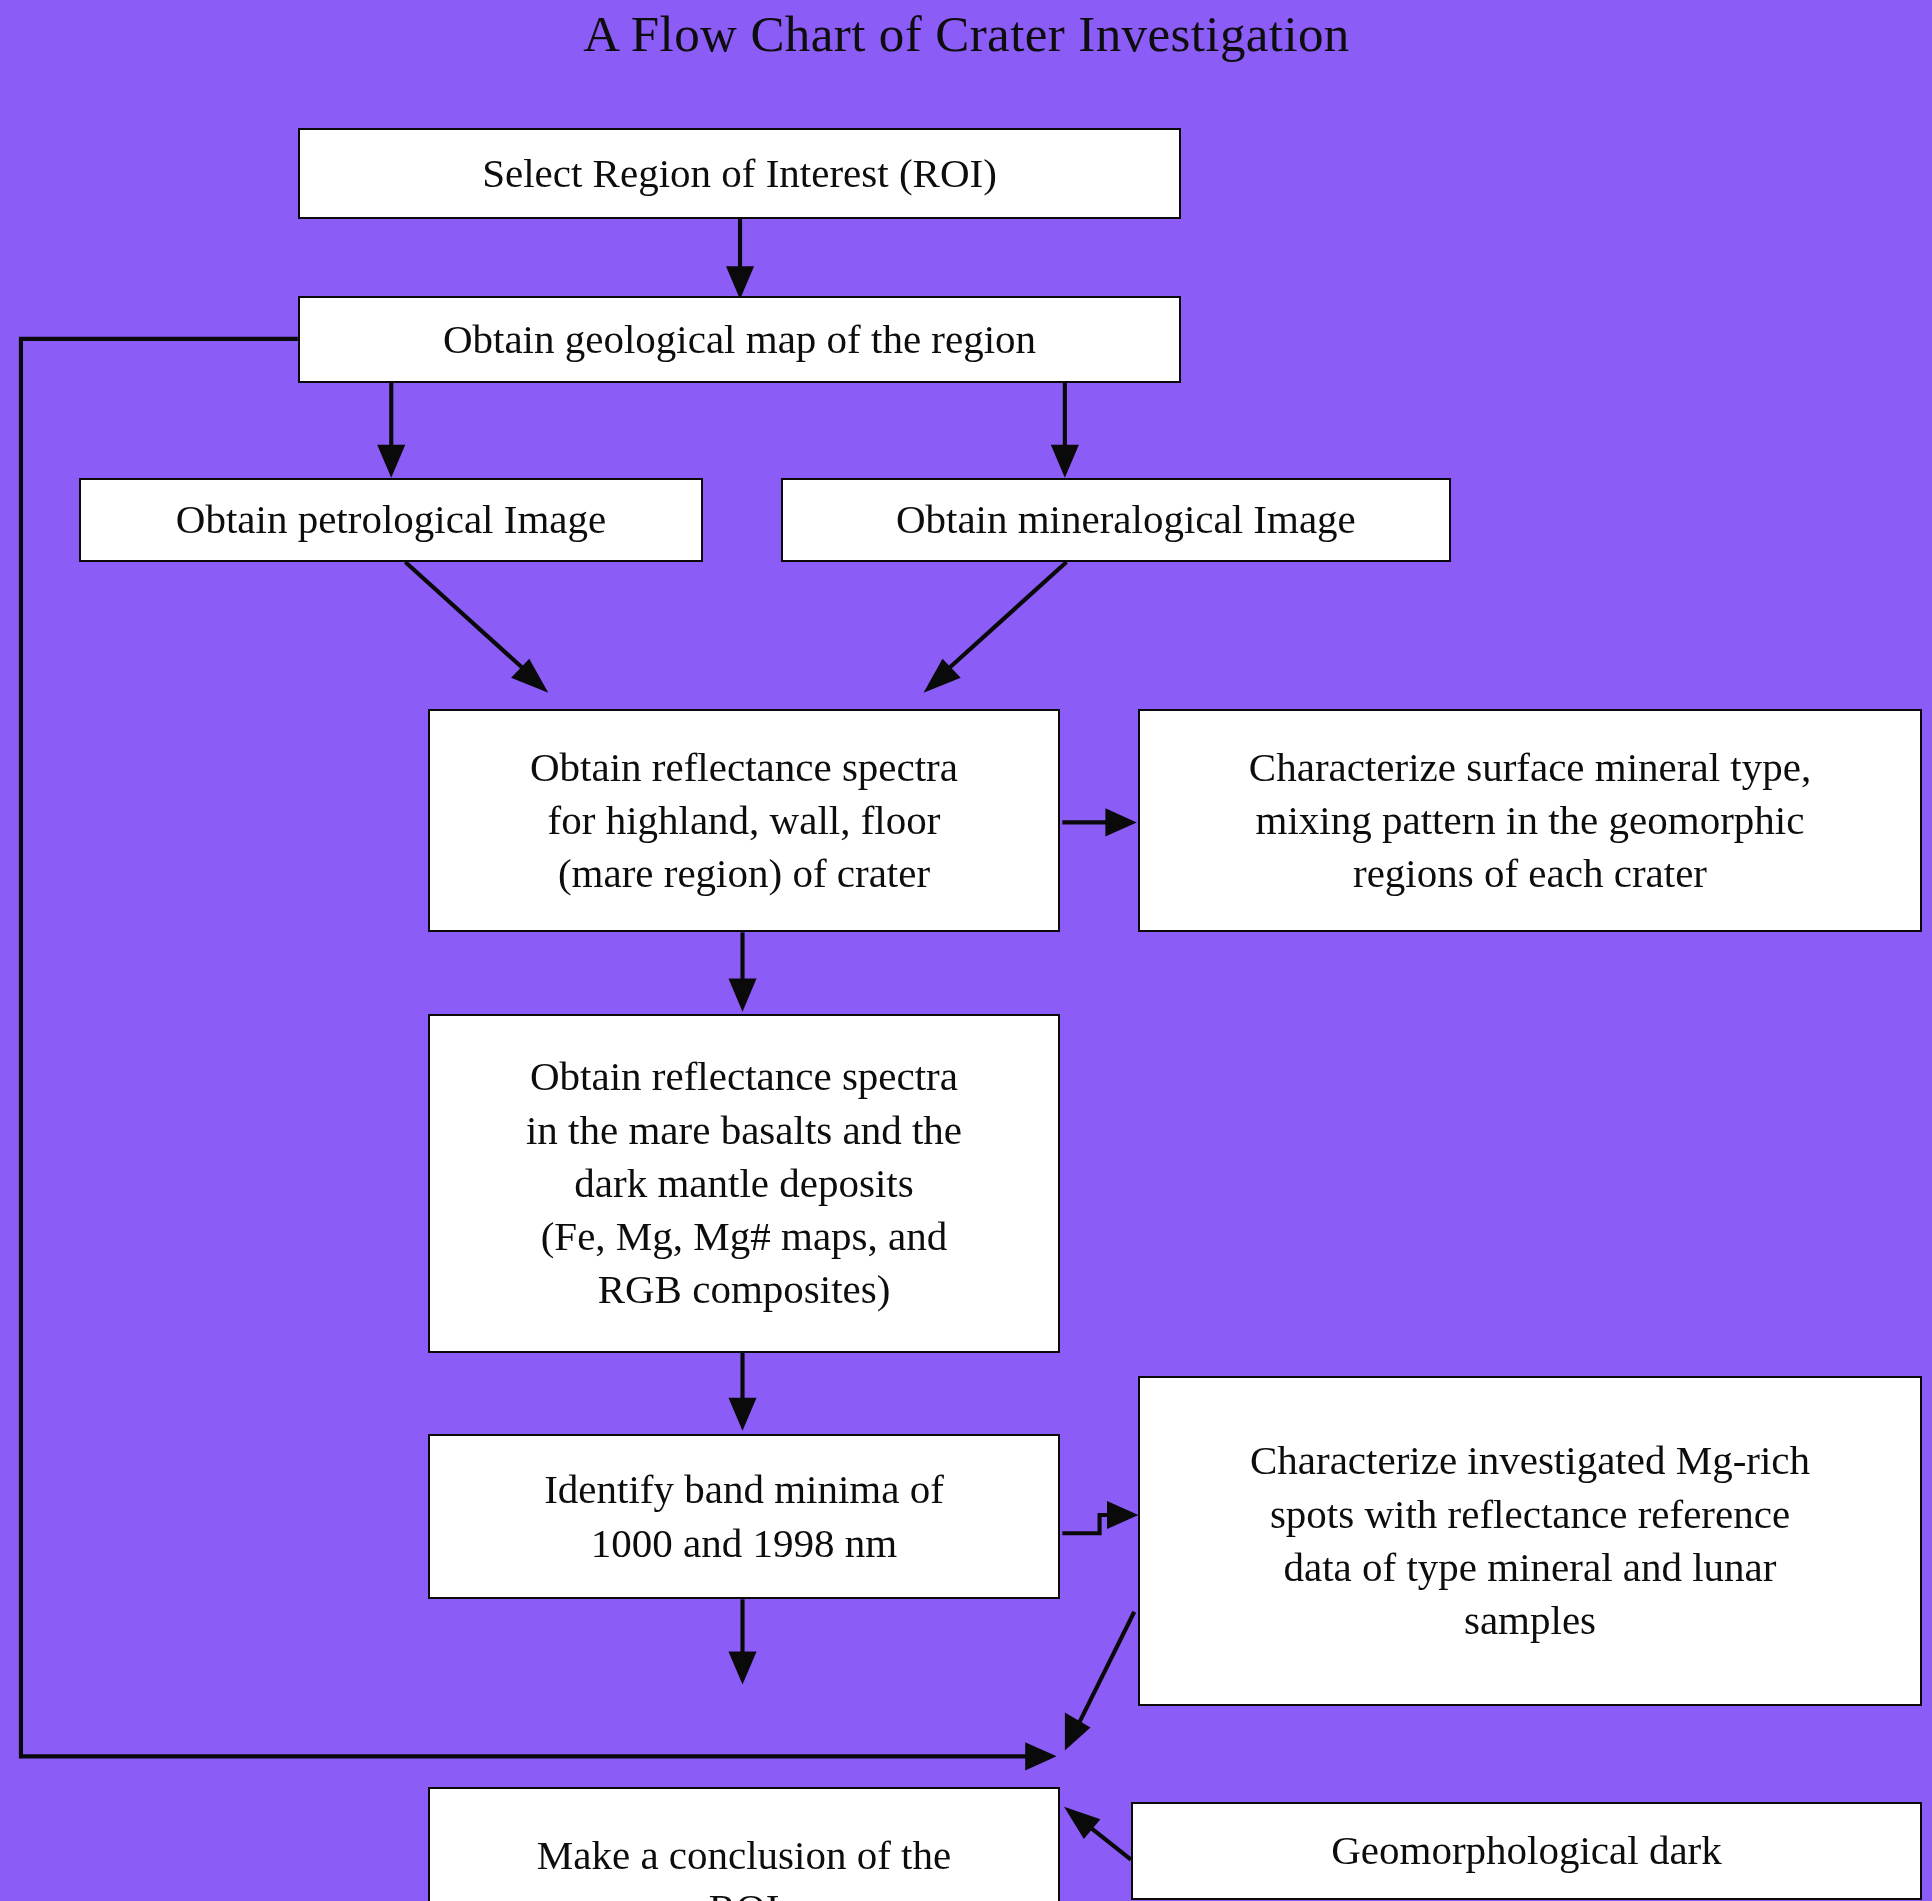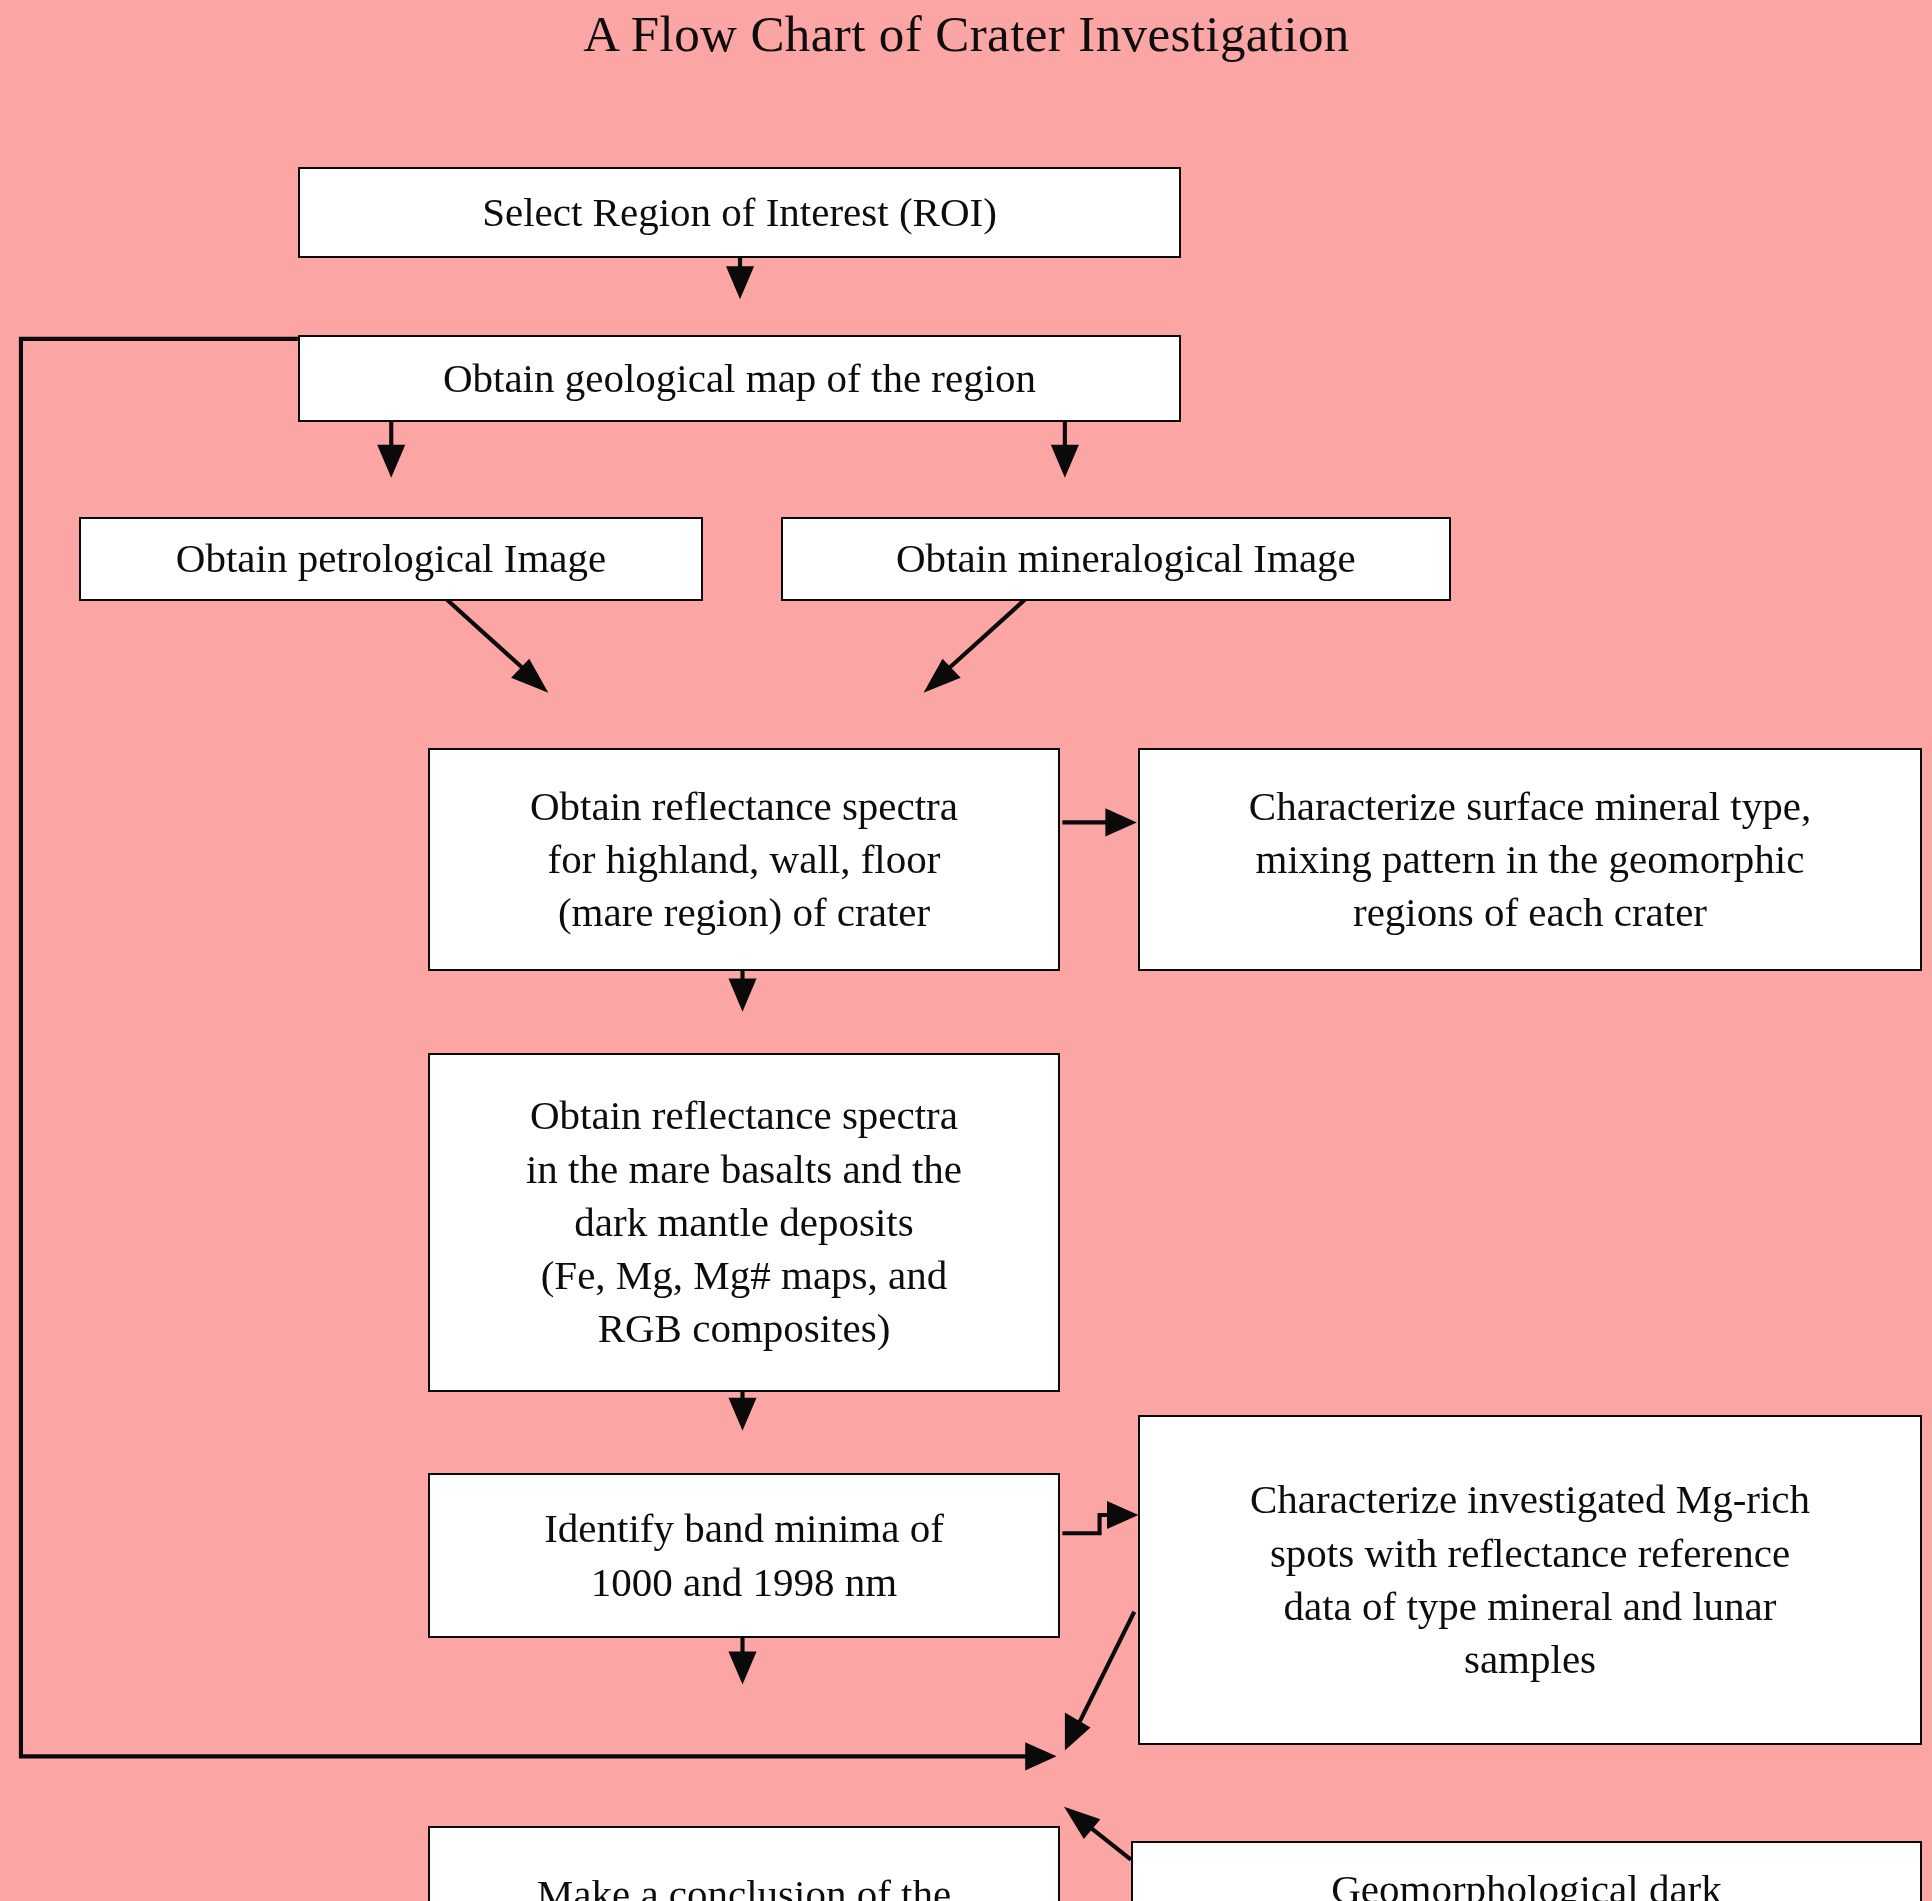--- a/index.html
+++ b/index.html
@@ -4,21 +4,21 @@
 <style>
   html, body {
     margin: 0;
     padding: 0;
     background: #ffffff;
   }
   #stage {
     position: relative;
     width: 1933px;
     height: 1901px;
-    background: #fca5a5;
+    background: #8b5cf6;
     font-family: "Liberation Serif", "DejaVu Serif", serif;
     color: #0d0d0d;
     overflow: hidden;
   }
   #title {
     position: absolute;
     left: 0;
     top: 5px;
     width: 1933px;
     text-align: center;
@@ -32,21 +32,20 @@
     border: 2.5px solid #0a0a0a;
     background: #ffffff;
     display: flex;
     align-items: center;
     justify-content: center;
     text-align: center;
     font-size: 41px;
     line-height: 1.30;
     padding: 3.3px 8.3px;
     z-index: 3;
-    margin-top: 39px;
   }
   .node span {
     display: block;
     width: 100%;
     white-space: pre-line;
   }
   svg#edges {
     position: absolute;
     left: 0;
     top: 0;

